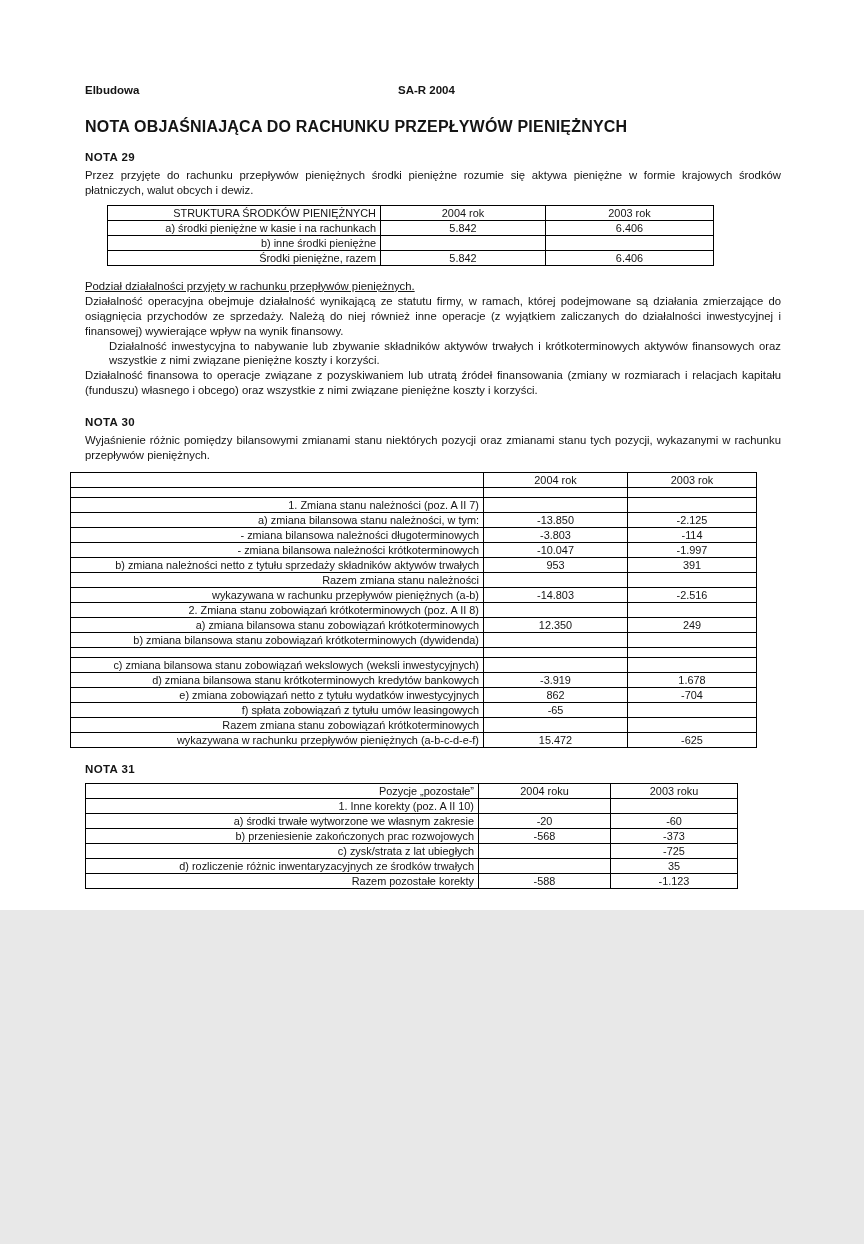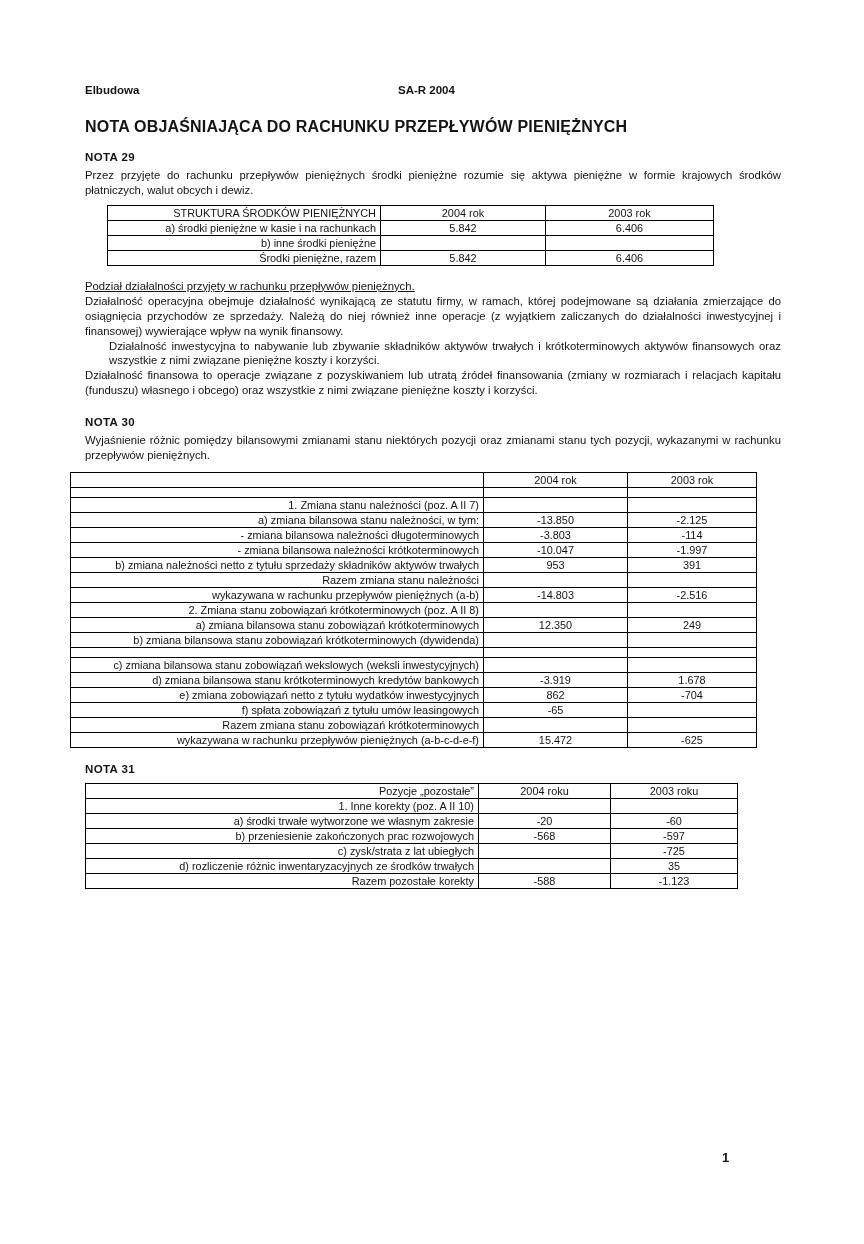--- a/index.html
+++ b/index.html
@@ -1,17 +1,17 @@
 <!DOCTYPE html>
 <html><head>
 <meta charset="utf-8">
 <style>
   html,body{margin:0;padding:0;background:#e8e8e8;}
   .page{
-    width:864px;height:1244px;position:relative;background:#ffffff;
+    width:864px;height:910px;position:relative;background:#ffffff;
     font-family:"Liberation Sans", sans-serif;color:#141414;overflow:hidden;
     margin:0 auto;
   }
   .content{position:absolute;left:85px;top:84px;width:696px;}
   .doc-header{position:relative;height:15px;font-weight:bold;font-size:11.5px;}
   .hdr-center{position:absolute;left:313px;top:0;}
   .doc-title{margin-top:19px;font-weight:bold;font-size:16px;letter-spacing:.2px;}
   .nota-label{margin-top:15px;font-weight:bold;font-size:11.5px;letter-spacing:.4px;}
   .para{margin:5px 0 0 0;font-size:11.3px;line-height:1.32;text-align:justify;}
   .underline-heading{margin-top:14px;font-size:11.3px;text-decoration:underline;}
@@ -215,21 +215,21 @@
             <td class="num"></td>
           </tr>
           <tr class="ind1">
             <td class="lbl">a) środki trwałe wytworzone we własnym zakresie</td>
             <td class="num">-20</td>
             <td class="num">-60</td>
           </tr>
           <tr class="ind1">
             <td class="lbl">b) przeniesienie zakończonych prac rozwojowych</td>
             <td class="num">-568</td>
-            <td class="num">-597</td>
+            <td class="num">-373</td>
           </tr>
           <tr class="ind1">
             <td class="lbl">c) zysk/strata z lat ubiegłych</td>
             <td class="num"></td>
             <td class="num">-725</td>
           </tr>
           <tr class="ind1">
             <td class="lbl">d) rozliczenie różnic inwentaryzacyjnych ze środków trwałych</td>
             <td class="num"></td>
             <td class="num">35</td>

